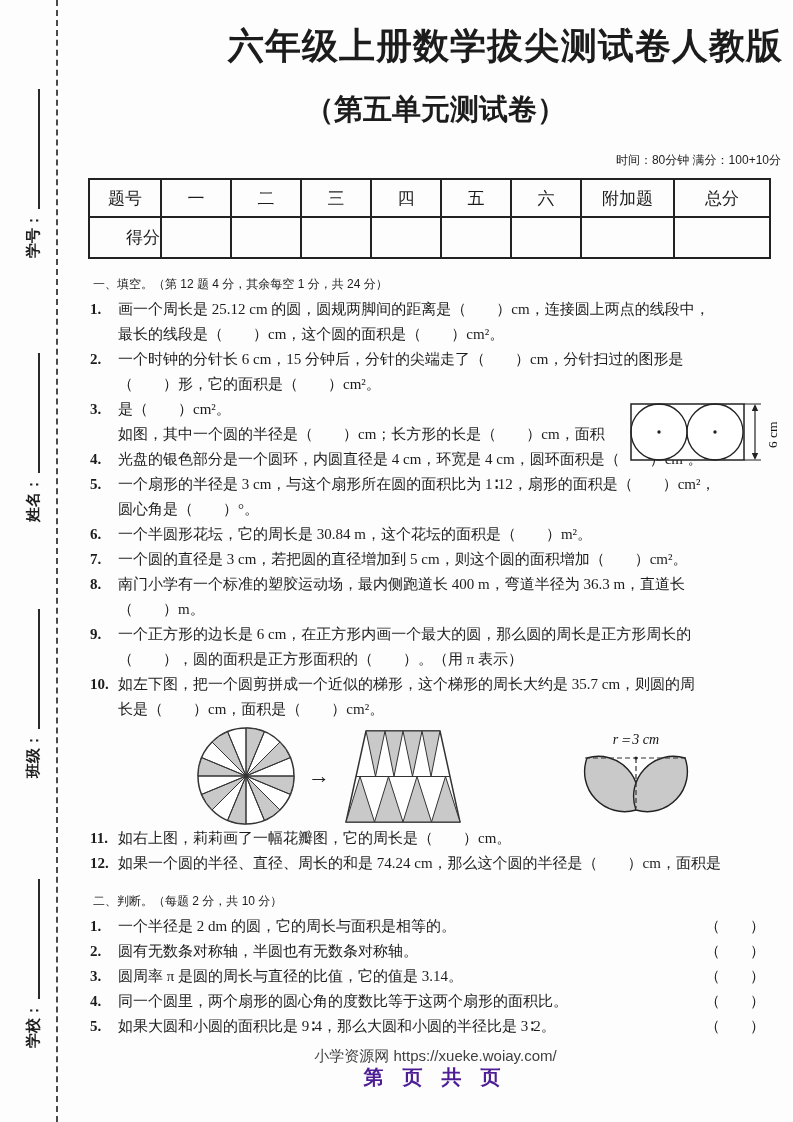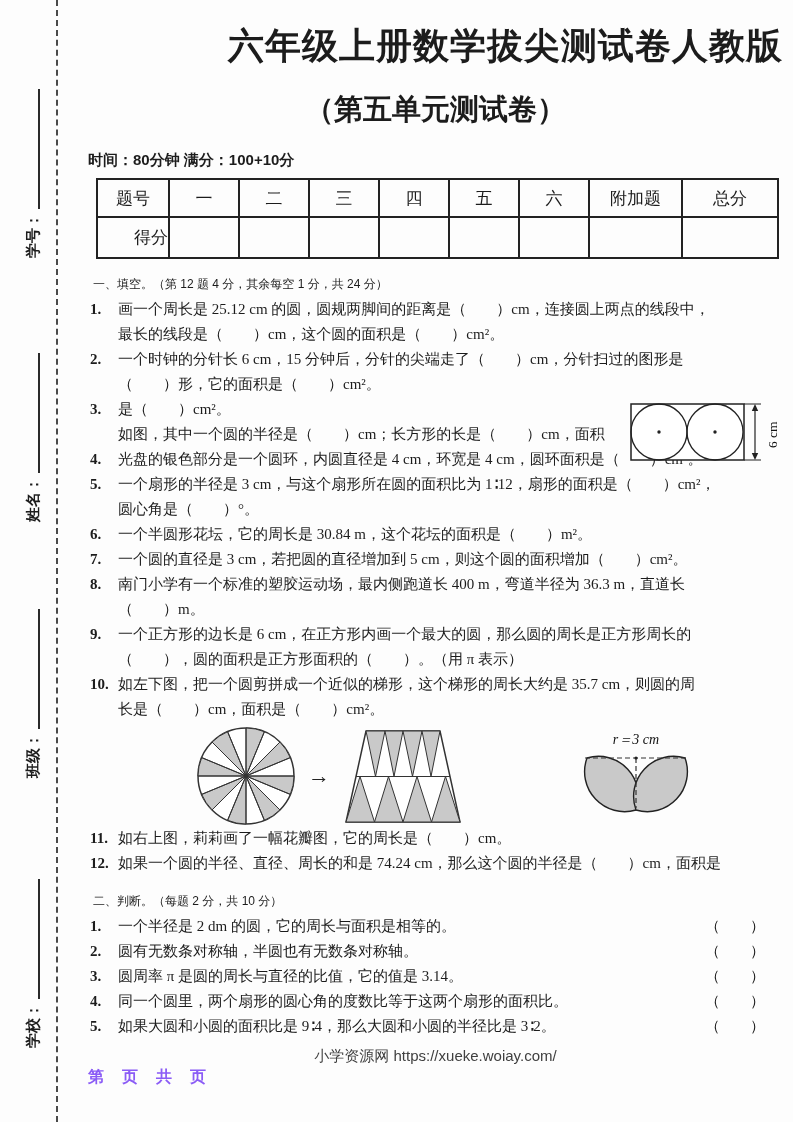--- a/index.html
+++ b/index.html
@@ -9,43 +9,43 @@
   .dash-line{position:absolute;left:56px;top:0;height:1122px;border-left:2px dashed #4a4a4a;}
   .mfield{position:absolute;left:24px;transform:rotate(-90deg);transform-origin:0 0;
           display:flex;align-items:flex-end;white-space:nowrap;font-size:15px;font-weight:bold;}
   .mline{display:inline-block;width:120px;height:3px;border-bottom:2px solid #2a2a2a;margin-left:4px;margin-bottom:3px;}
   
   .content{position:absolute;left:88px;top:0;width:695px;}
   .title{margin:24px 0 0;text-align:right;font-family:"Liberation Sans","DejaVu Sans",sans-serif;
          font-weight:bold;font-size:36px;line-height:44px;letter-spacing:1px;}
   .subtitle{margin:22px 0 4px;text-align:center;font-family:"Liberation Sans","DejaVu Sans",sans-serif;
             font-weight:bold;font-size:29px;line-height:38px;}
-  .info{margin:22px 2px 0 0;text-align:left;font-family:"Liberation Sans","DejaVu Sans",sans-serif;
-        font-weight:bold;font-size:15px;line-height:20px;}
-  table.score{border-collapse:collapse;margin:8px 0 0 8px;table-layout:fixed;}
+  .info{margin:22px 2px 0 0;text-align:right;font-family:"Liberation Sans","DejaVu Sans",sans-serif;
+        font-weight:normal;font-size:12px;line-height:20px;}
+  table.score{border-collapse:collapse;margin:8px 0 0 0;table-layout:fixed;}
   table.score td{border:2px solid #222;text-align:center;font-size:17px;padding:0;}
   table.score tr.r1 td{height:36px;}
   table.score tr.r2 td{height:39px;text-align:right;}
   .sec-head{margin:12px 5px 0;font-family:"Liberation Sans","DejaVu Sans",sans-serif;
             font-weight:normal;font-size:12px;line-height:26px;}
   .q{position:relative;margin-left:2px;padding-left:28px;font-size:15px;line-height:25px;}
   .qnum{position:absolute;left:0;top:0;font-weight:bold;}
   .qline{display:block;}
   
   .fig3{position:absolute;top:400px;right:2px;width:152px;height:64px;}
   .fig-row{margin:4px 0 0 108px;height:100px;display:flex;align-items:center;gap:12px;}
   .arrow-glyph{font-size:22px;line-height:1;color:#222;}
   .petal-wrap{margin-left:auto;margin-right:70px;}
   
   .jrow{position:relative;margin-left:2px;padding-left:28px;font-size:15px;line-height:25px;
         display:flex;justify-content:space-between;}
   .jmark{margin-right:18px;white-space:pre;}
   .footer-site{margin-top:8px;text-align:center;color:#404040;font-size:15px;line-height:18px;
                font-family:"Liberation Sans","DejaVu Sans",sans-serif;}
-  .footer-page{margin-top:2px;text-align:left;color:#8b5cf6;font-size:16px;line-height:20px;
+  .footer-page{margin-top:2px;text-align:center;color:#4c1d95;font-size:20px;line-height:20px;
                letter-spacing:7px;font-weight:600;}
   svg text{font-family:"Liberation Serif","DejaVu Serif",serif;}
 </style>
 </head>
 <body>
 
 <div class="page">
 
   <div class="dash-line"></div>
   <div class="mfield" style="top:258px">

